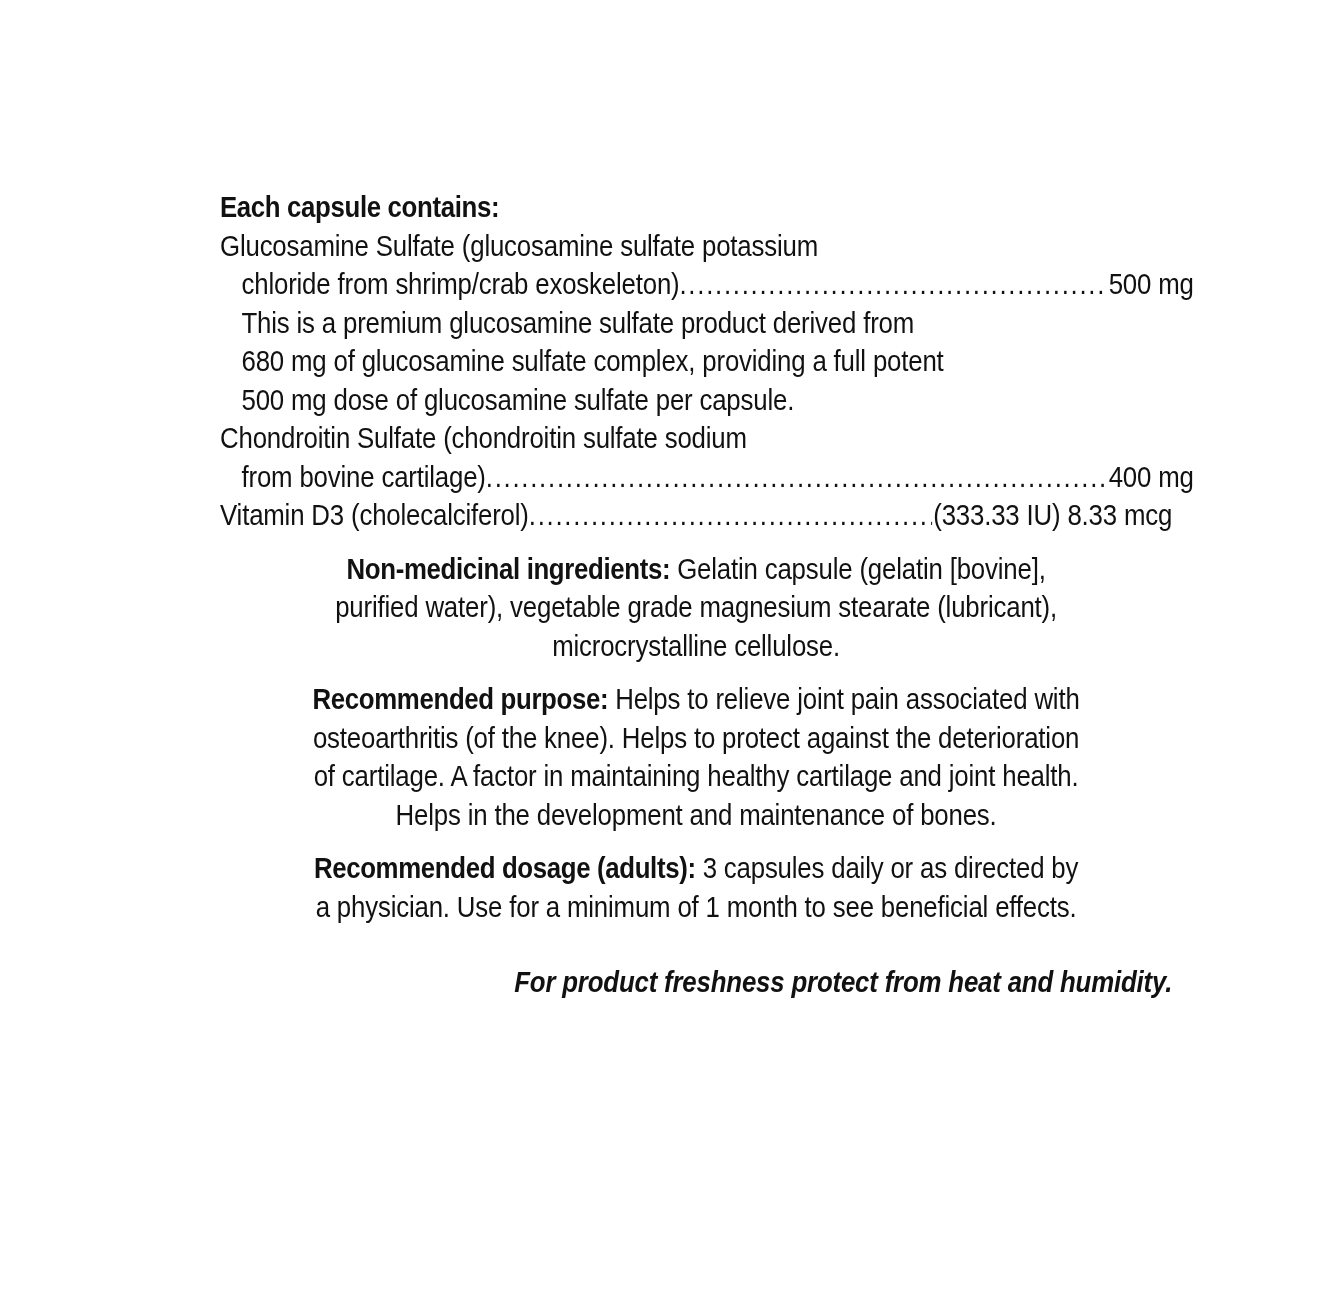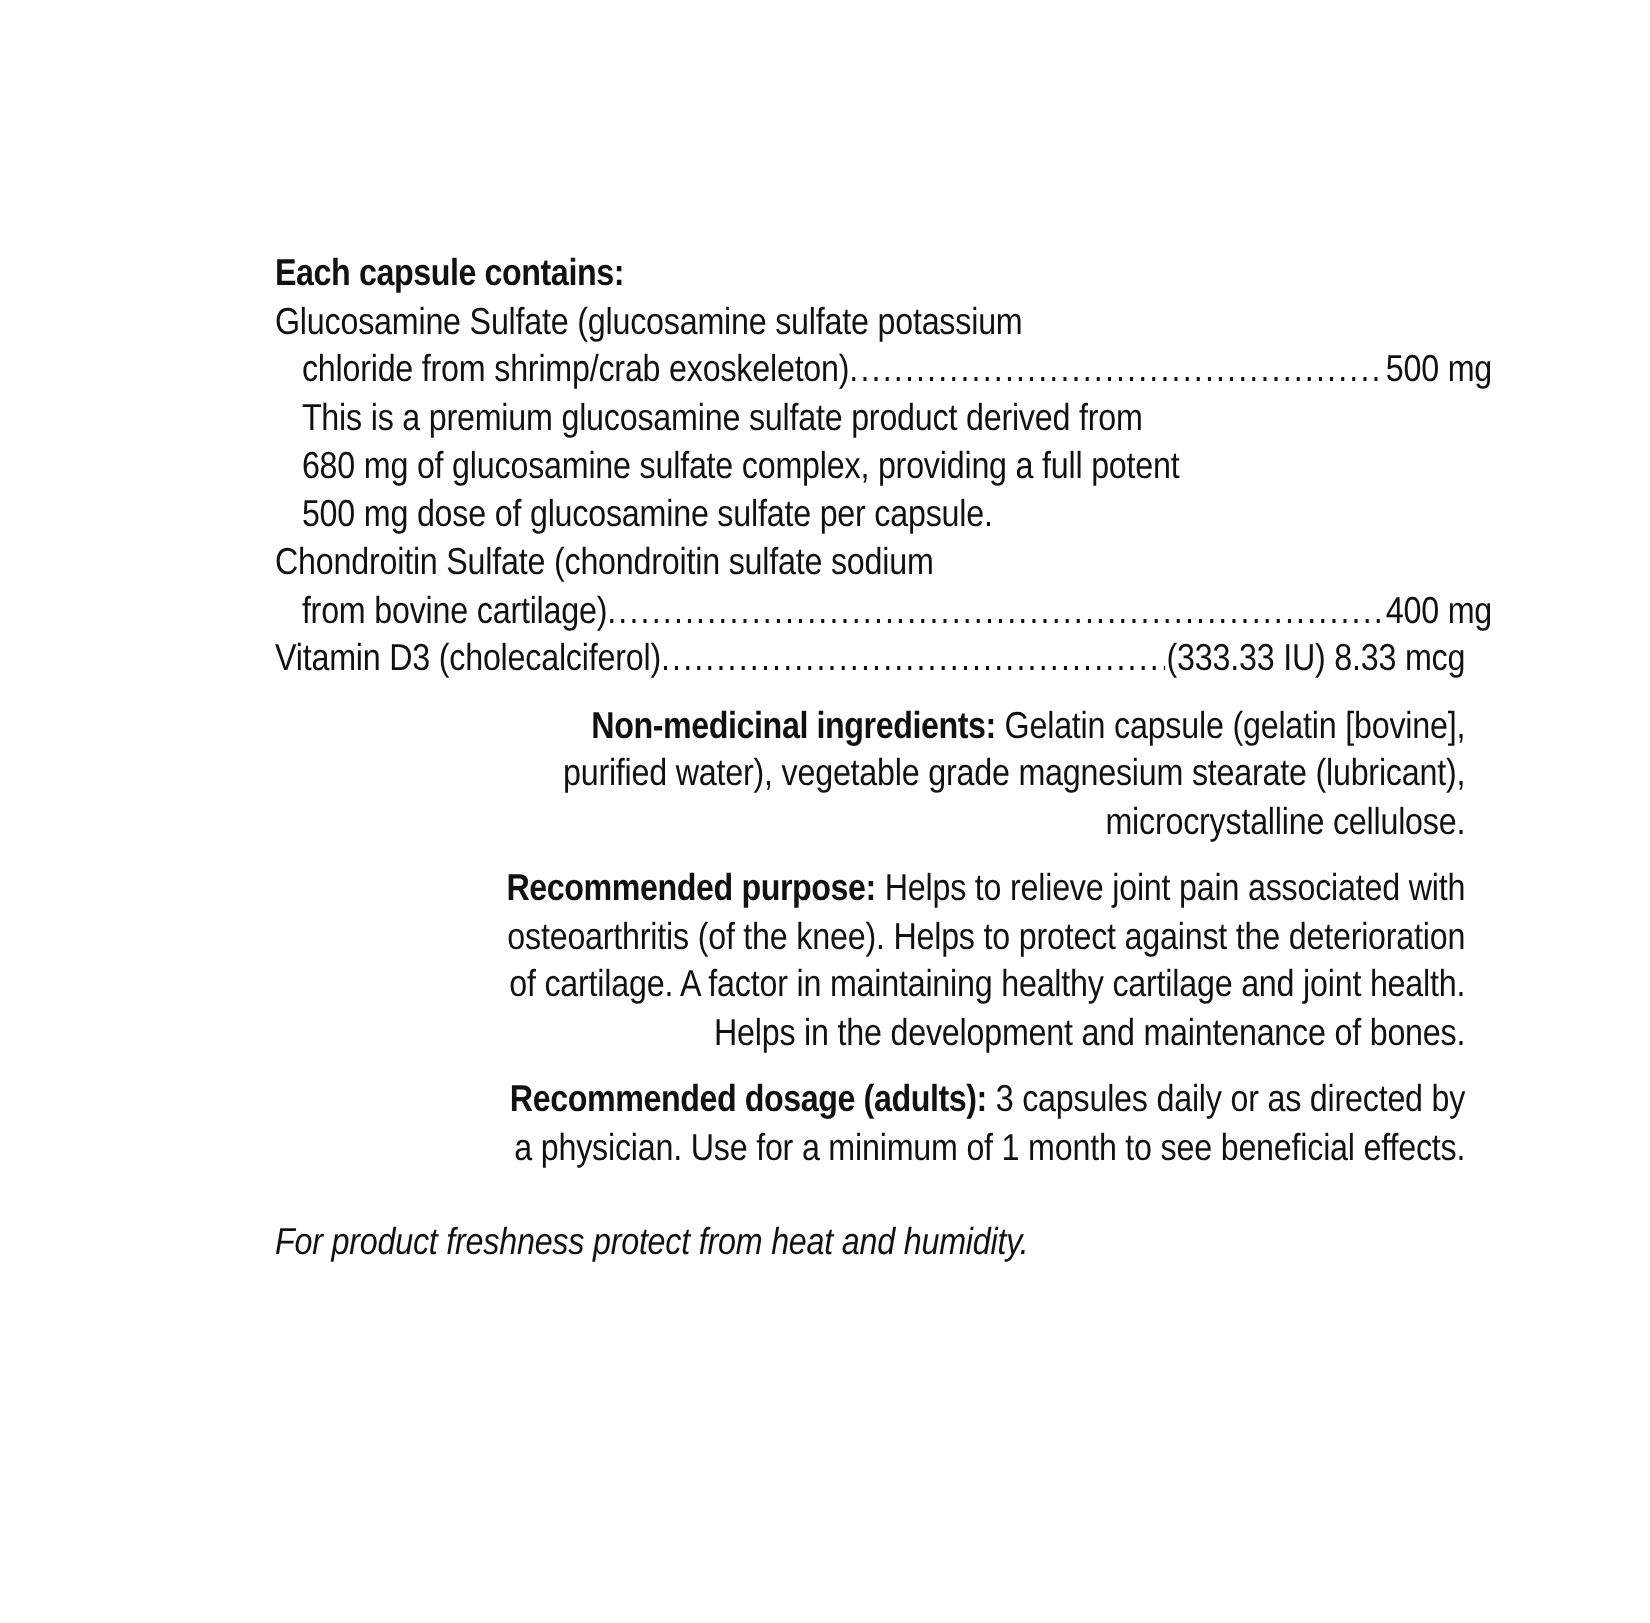--- a/index.html
+++ b/index.html
@@ -12,21 +12,21 @@
     height: 1298px;
     background: #ffffff;
     font-family: "Liberation Sans", "DejaVu Sans", sans-serif;
     color: #111111;
     overflow: hidden;
   }
 
   .panel {
     position: absolute;
     left: 220px;
-    top: 200px;
+    top: 188px;
     width: 952px;
     font-size: 30px;
     line-height: 38.5px;
     letter-spacing: -0.2px;
     
     transform-origin: left top;
   }
 
   
   .cond {
@@ -67,29 +67,30 @@
     overflow: hidden;
     white-space: nowrap;
     letter-spacing: 2.0px;
     font-size: 30px;
     line-height: 38.5px;
     margin: 0 0 0 0;
   }
   .leader .val { flex: 0 0 auto; white-space: nowrap; padding-left: 1px; }
 
   .para {
-    text-align: right;
+    text-align: center;
     
   }
 
   .footer-note {
-    text-align: left;
+    text-align: right;
     font-style: italic;
     margin-top: 22px;
     white-space: nowrap;
+    font-weight: bold;
   }
   .footer-note .cond { display:inline-block; transform: scaleX(0.86); }
 </style>
 </head>
 <body>
 
 <div class="panel">
 
   <div class="blk">
 

